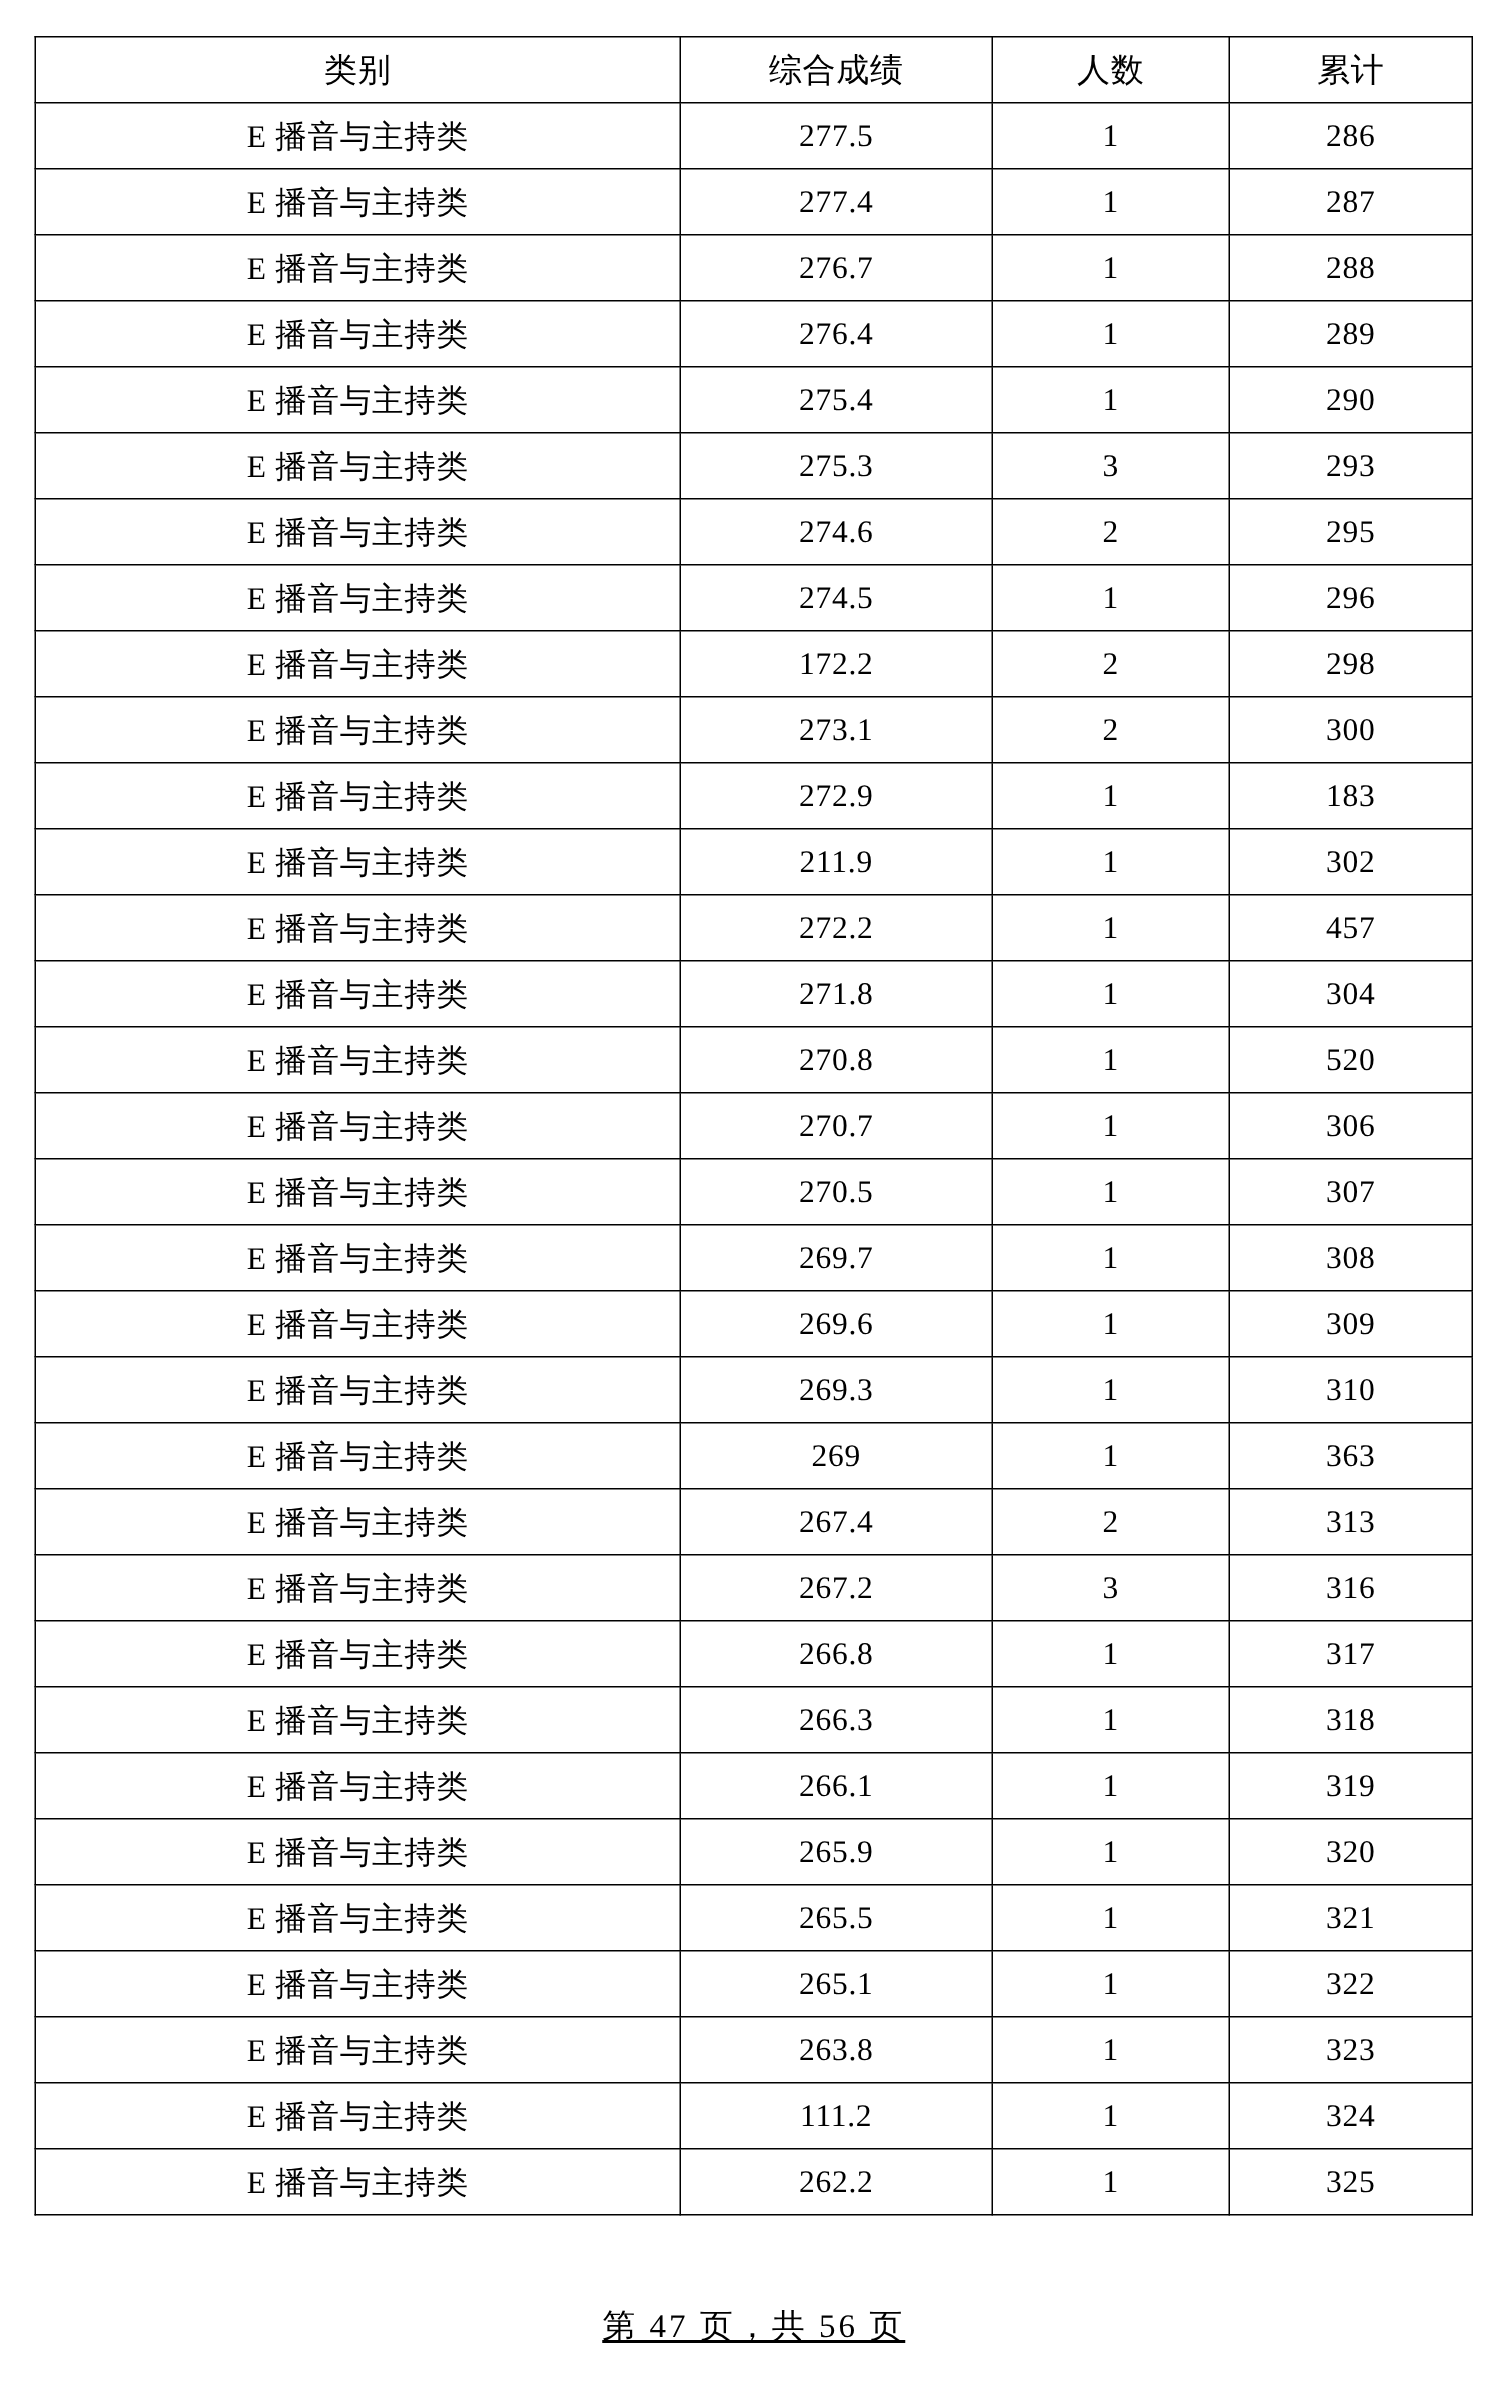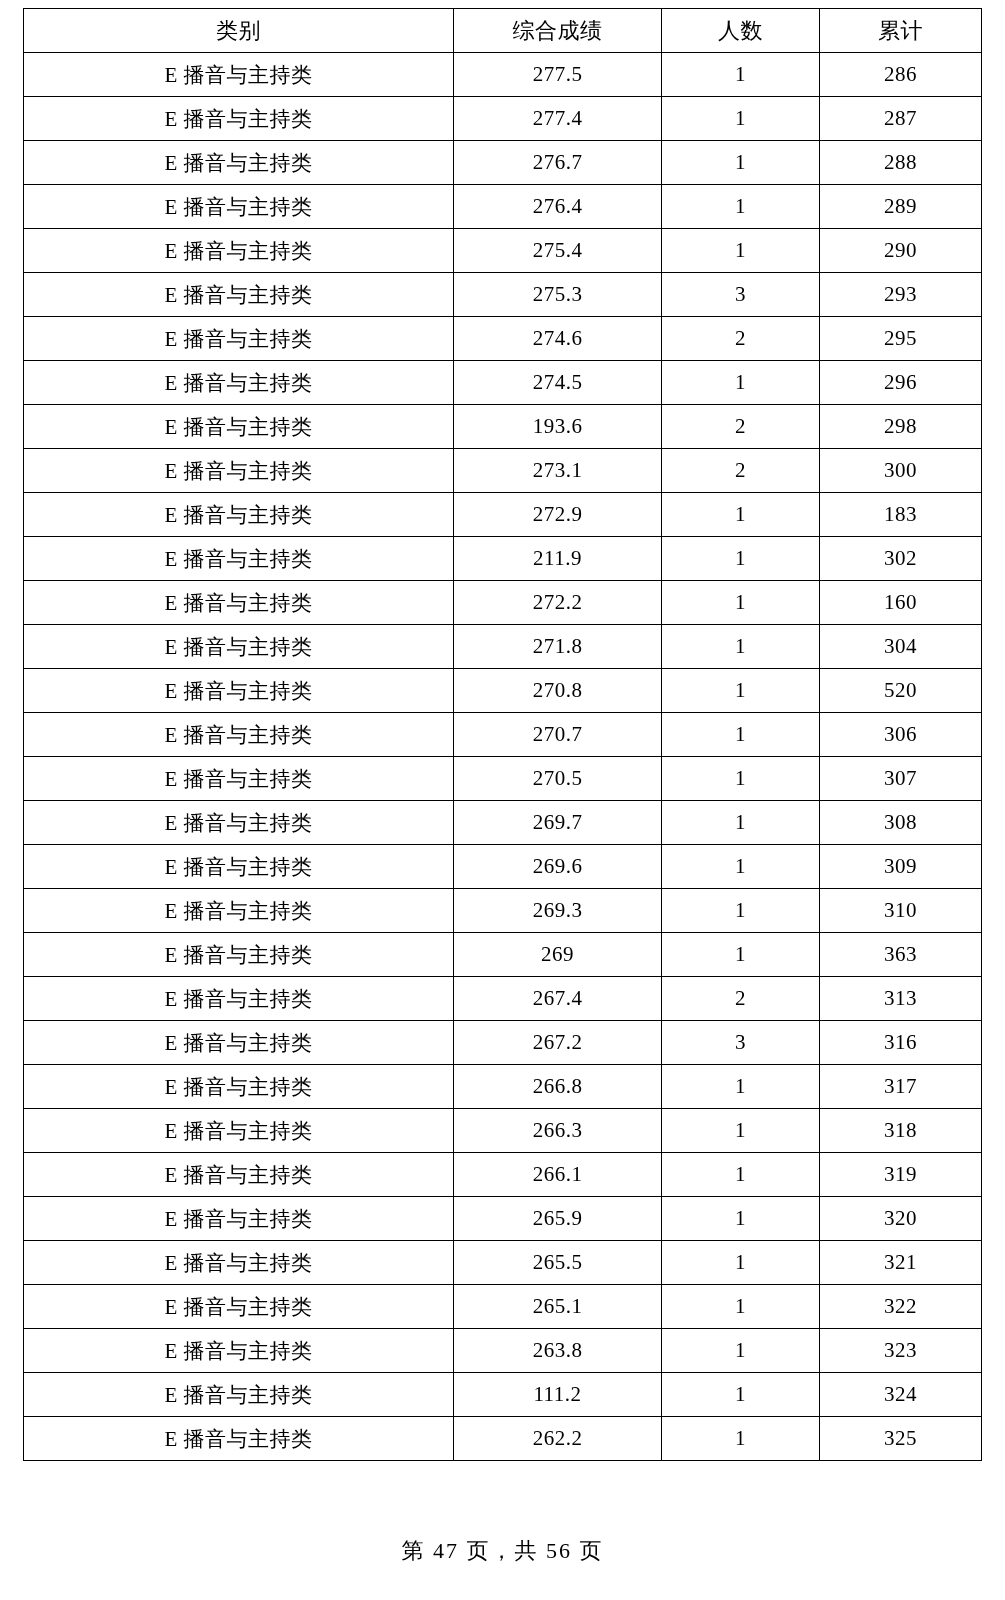--- a/index.html
+++ b/index.html
@@ -16,21 +16,21 @@
   .page {
     position: relative;
     width: 1005px;
     height: 1600px;
     box-sizing: border-box;
     padding: 8px 16px 0 16px;
   }
   table.score-table {
     border-collapse: collapse;
     width: 958px;
-    margin: 0 auto;
+    margin: 16px auto;
     table-layout: fixed;
   }
   table.score-table th,
   table.score-table td {
     border: 1px solid #000000;
     text-align: center;
     vertical-align: middle;
     font-weight: normal;
     font-size: 21px;
     height: 43px;
@@ -52,20 +52,21 @@
     font-family: "Liberation Serif", serif;
   }
   .footer {
     position: absolute;
     left: 0;
     right: 0;
     bottom: 34px;
     text-align: center;
     font-size: 22px;
     letter-spacing: 2px;
+    text-decoration: underline;
   }
 </style>
 </head>
 <body>
 
 <div class="page">
   <table class="score-table">
     <colgroup>
       <col class="c-cat">
       <col class="c-score">
@@ -124,21 +125,21 @@
           <td class="num">295</td>
         </tr>
         <tr>
           <td class="cat">E 播音与主持类</td>
           <td class="num">274.5</td>
           <td class="num">1</td>
           <td class="num">296</td>
         </tr>
         <tr>
           <td class="cat">E 播音与主持类</td>
-          <td class="num">193.6</td>
+          <td class="num">172.2</td>
           <td class="num">2</td>
           <td class="num">298</td>
         </tr>
         <tr>
           <td class="cat">E 播音与主持类</td>
           <td class="num">273.1</td>
           <td class="num">2</td>
           <td class="num">300</td>
         </tr>
         <tr>
@@ -150,21 +151,21 @@
         <tr>
           <td class="cat">E 播音与主持类</td>
           <td class="num">211.9</td>
           <td class="num">1</td>
           <td class="num">302</td>
         </tr>
         <tr>
           <td class="cat">E 播音与主持类</td>
           <td class="num">272.2</td>
           <td class="num">1</td>
-          <td class="num">160</td>
+          <td class="num">457</td>
         </tr>
         <tr>
           <td class="cat">E 播音与主持类</td>
           <td class="num">271.8</td>
           <td class="num">1</td>
           <td class="num">304</td>
         </tr>
         <tr>
           <td class="cat">E 播音与主持类</td>
           <td class="num">270.8</td>

